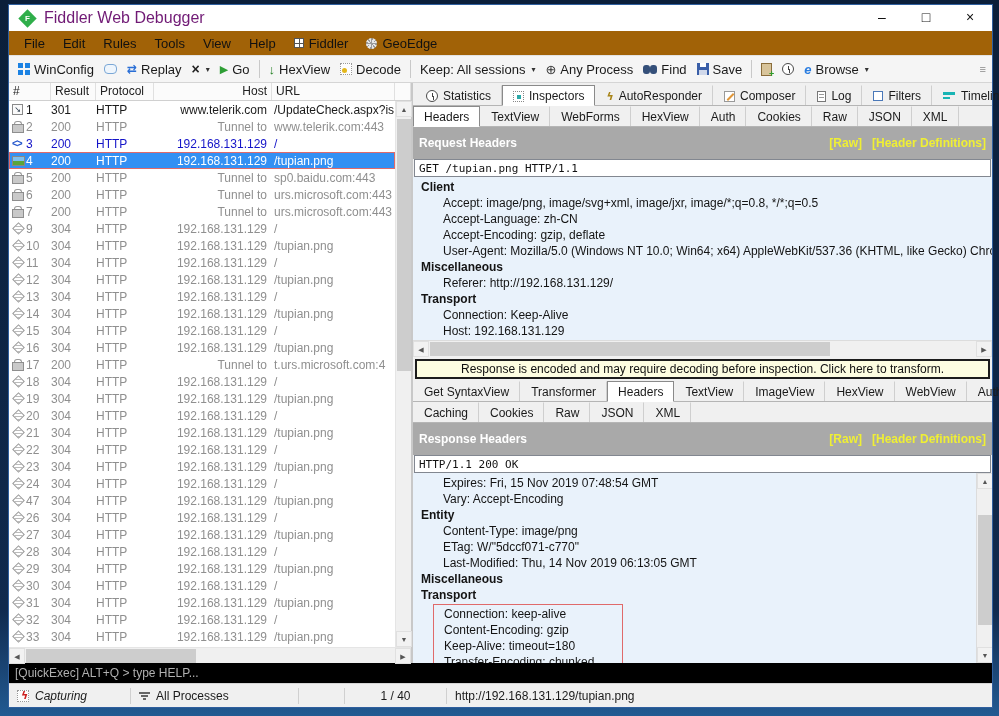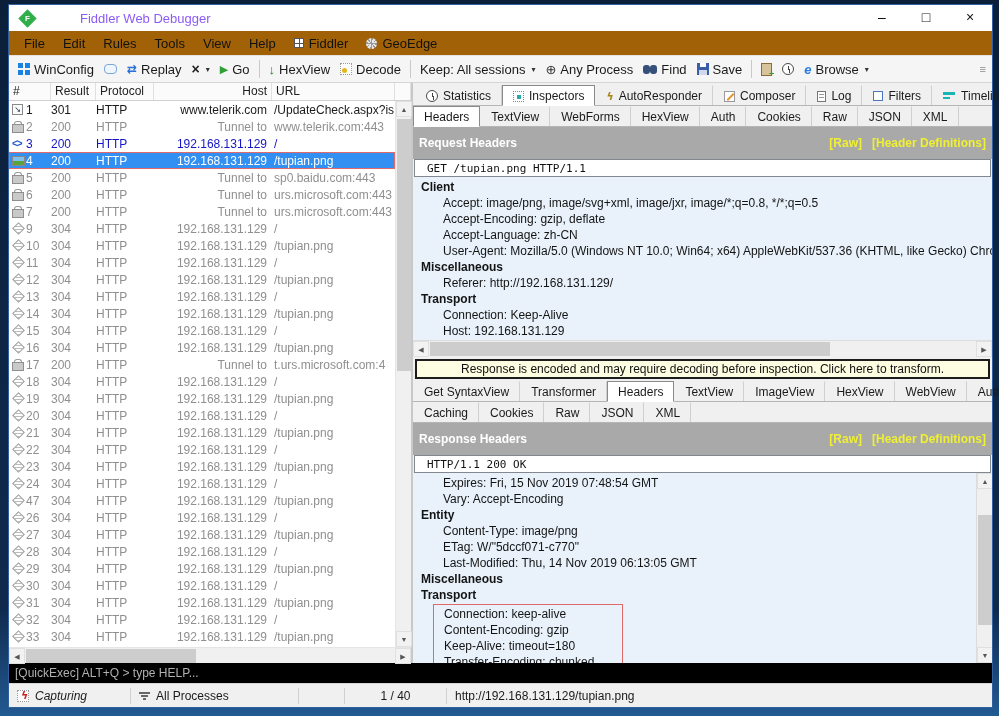--- a/index.html
+++ b/index.html
@@ -6,21 +6,21 @@
   html,body { width: 999px; height: 716px; overflow: hidden;
     font-family: "Liberation Sans", "DejaVu Sans", sans-serif; }
   body { background: linear-gradient(180deg,#0b1f3a 0%,#102a4e 85%,#225a92 100%); position: relative; }
 
   
   .window { position:absolute; left:8px; top:4px; width:985px; height:704px;
     background:#f0f0f0; border:1px solid #2f5f9e; display:flex; flex-direction:column; }
   .titlebar { height:26px; background:#fff; display:flex; align-items:center; padding-left:8px; flex:0 0 26px; }
   .app-icon { width:13px; height:13px; background:#2fae4a; transform:rotate(45deg); display:flex; align-items:center; justify-content:center; margin:0 10px 0 4px; }
   .app-icon span { transform:rotate(-45deg); color:#fff; font-size:8px; font-weight:bold; }
-  .title-text { font-size:13px; color:#8b5cf6;margin-left:36px; }
+  .title-text { font-size:16px; color:#701a75; }
   .win-controls { margin-left:auto; display:flex; }
   .win-btn { width:44px; height:26px; text-align:center; line-height:24px; font-size:14px; color:#111; }
 
   .menubar { height:24px; background:#a16207; display:flex; align-items:center; padding-left:6px; flex:0 0 24px; font-size:13px; }
   .menu-item { padding:2px 9px; color:#111; display:flex; align-items:center; gap:5px; }
 
   .toolbar { height:28px; background:#f5f5f5; border-top:1px solid #e3e3e3; border-bottom:1px solid #d5d5d5;
     display:flex; align-items:center; padding:0 4px; flex:0 0 28px; font-size:13px; color:#1a1a1a; }
   .tbtn { display:flex; align-items:center; gap:4px; padding:2px 5px; white-space:nowrap; }
   .tsep { width:1px; height:18px; background:#c9c9c9; margin:0 4px; flex:0 0 1px; }
@@ -112,21 +112,21 @@
   .ts1 { height:23px; flex:0 0 23px; padding-left:2px; }
   .ts2 { height:21px; flex:0 0 21px; }
   .tab { padding:3px 10px 2px; display:flex; align-items:center; gap:5px; color:#1a1a1a; border:1px solid transparent; border-bottom:none; white-space:nowrap; position:relative; }
   .tab:not(.selected) { border-right:1px solid #cfcfcf; }
   .tab.selected { background:#fff; border:1px solid #8a8a8a; border-bottom:1px solid #fff; margin-bottom:-1px; z-index:2; }
   .graybar { height:20px; flex:0 0 20px; background:#a9a9a9; display:flex; align-items:center; padding:16px 6px; }
   .graybar .bar-title { color:#fff; font-weight:bold; font-size:12px; }
   .bar-links { margin-left:auto; display:flex; gap:10px; }
   .bar-links span { color:#efef35; font-weight:bold; font-size:12px; }
   .startline { height:18px; flex:0 0 18px; background:#fff; border:1px solid #828790; margin:0 1px;
-    font:11px "DejaVu Sans Mono", monospace; color:#111; padding:2px 12px; white-space:nowrap; overflow:hidden; }
+    font:11px "DejaVu Sans Mono", monospace; color:#111; padding:2px 4px; white-space:nowrap; overflow:hidden; }
   .tree { background:#e9f2fb; overflow:hidden; position:relative; font-size:12px; color:#141414; padding-top:2px; }
   .req-tree { height:163px; flex:0 0 163px; }
   .resp-tree { flex:1 1 auto; padding-right:16px; }
   .hline { height:16px; line-height:16px; padding-left:30px; white-space:nowrap; overflow:hidden; }
   .hline.grp { padding-left:8px; font-weight:bold; }
   .redbox { border:1px solid #e06a6a; margin:1px 0 1px 20px; width:190px; padding:1px 0; }
   .redbox .hline { padding-left:10px; }
   .notice { height:20px; flex:0 0 20px; margin:3px 2px 2px; background:#fdfde1; border:2px solid #1c1c1c;
     text-align:center; font-size:12px; color:#111; line-height:16px; white-space:nowrap; overflow:hidden; }
   .req-hscroll { height:16px; flex:0 0 16px; position:relative; background:#f0f0f0; border-top:1px solid #dcdcdc; }
@@ -656,22 +656,22 @@
         <span class="bar-title">Request Headers</span>
         <span class="bar-links">
           <span>[Raw]</span>
           <span>[Header Definitions]</span>
         </span>
       </div>
       <div class="startline">GET /tupian.png HTTP/1.1</div>
       <div class="tree req-tree" id="req-lines">
           <div class="hline grp">Client</div>
           <div class="hline">Accept: image/png, image/svg+xml, image/jxr, image/*;q=0.8, */*;q=0.5</div>
+          <div class="hline">Accept-Language: zh-CN</div>
           <div class="hline">Accept-Encoding: gzip, deflate</div>
-          <div class="hline">Accept-Language: zh-CN</div>
           <div class="hline">User-Agent: Mozilla/5.0 (Windows NT 10.0; Win64; x64) AppleWebKit/537.36 (KHTML, like Gecko) Chrome/42.0.</div>
           <div class="hline grp">Miscellaneous</div>
           <div class="hline">Referer: http://192.168.131.129/</div>
           <div class="hline grp">Transport</div>
           <div class="hline">Connection: Keep-Alive</div>
           <div class="hline">Host: 192.168.131.129</div>
         </div>
       <div class="req-hscroll">
         <span class="sb-btn" style="left:0;top:0">◀</span>
         <span class="sb-thumb" style="left:17px;top:1px;height:14px;width:400px"></span>

